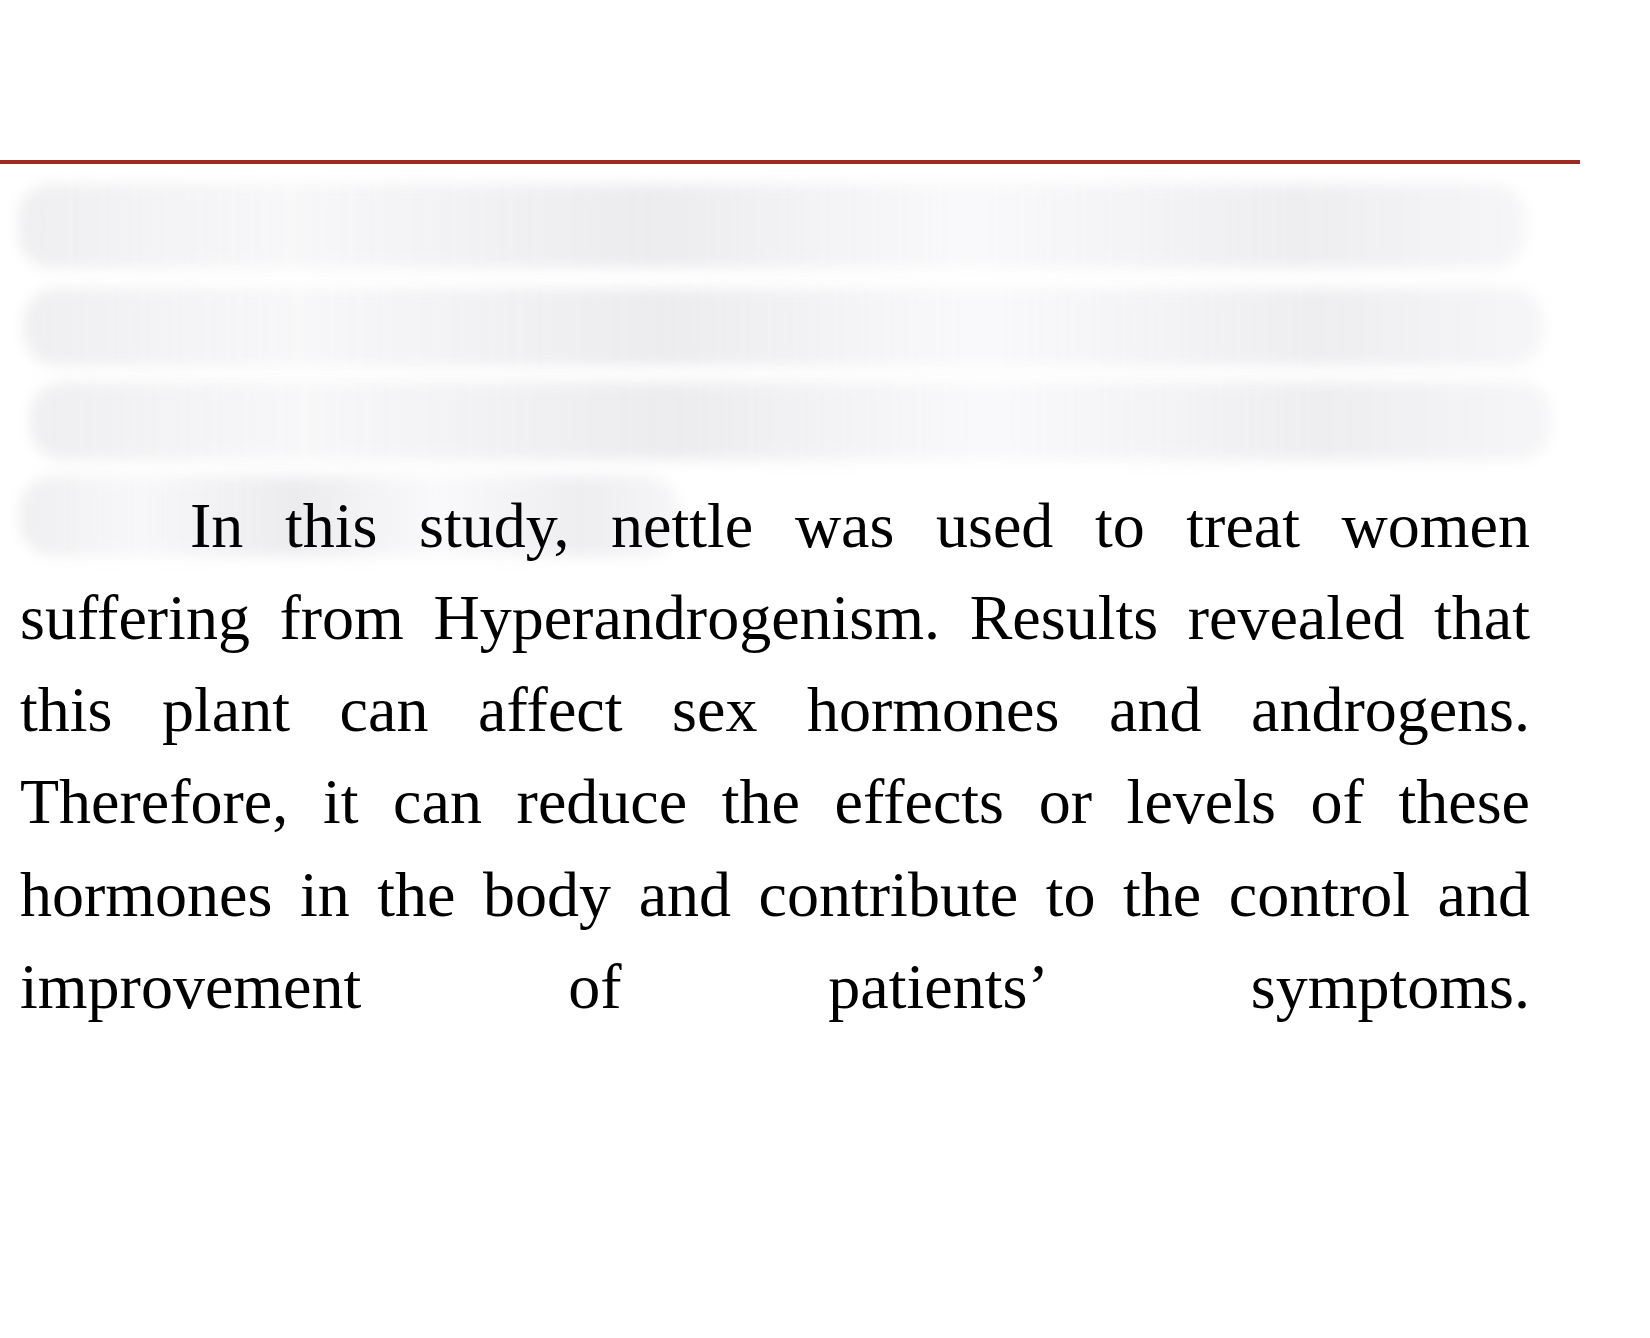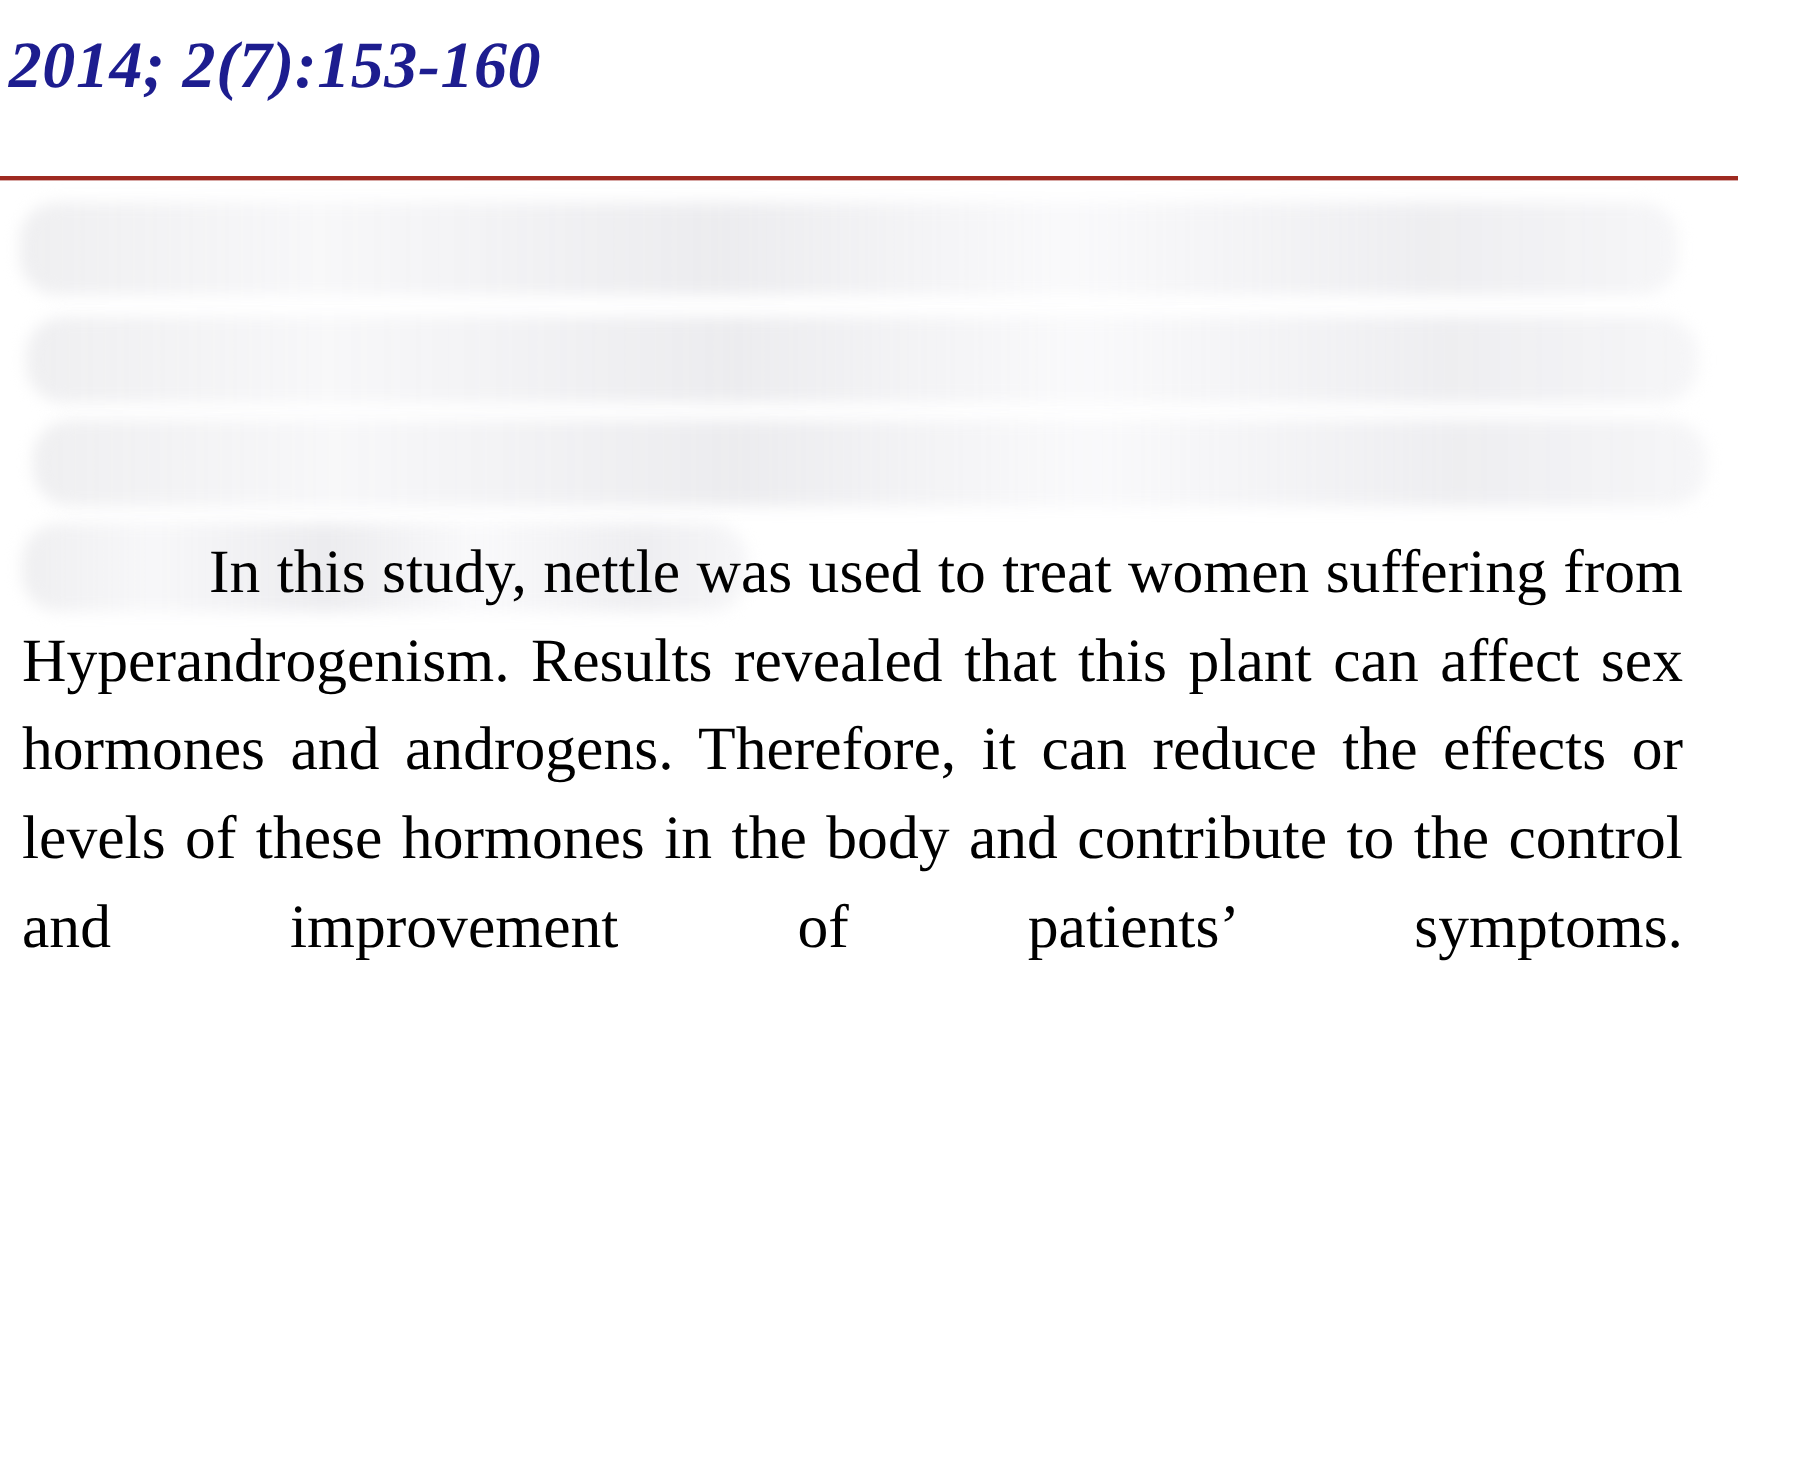--- a/index.html
+++ b/index.html
@@ -69,41 +69,40 @@
   .redline.r2 { left: 6px;   top: 110px; width: 1520px; height: 78px; }
   .redline.r3 { left: 12px;  top: 204px; width: 1522px; height: 78px; }
   .redline.r4 { left: 2px;   top: 298px; width: 660px;  height: 80px; }
 
   .body-text {
     position: absolute;
     left: 20px;
     top: 480px;
     width: 1510px;
     font-family: "Liberation Serif", serif;
-    font-size: 56px;
+    font-size: 64px;
     line-height: 1.44;
     color: #000000;
     text-align: justify;
     text-justify: inter-word;
     text-indent: 170px;
     -webkit-hyphens: none;
     hyphens: none;
   }
   .body-text::after {
     content: "";
     display: inline-block;
     width: 100%;
   }
 </style>
 </head>
 <body>
 
 <div class="slide">
 
-  <div class="citation">2014; 2(7):153-160</div>
 
   <div class="divider"></div>
 
   <div class="redactions">
     <div class="redline r1"></div>
     <div class="redline r2"></div>
     <div class="redline r3"></div>
     <div class="redline r4"></div>
   </div>
 

